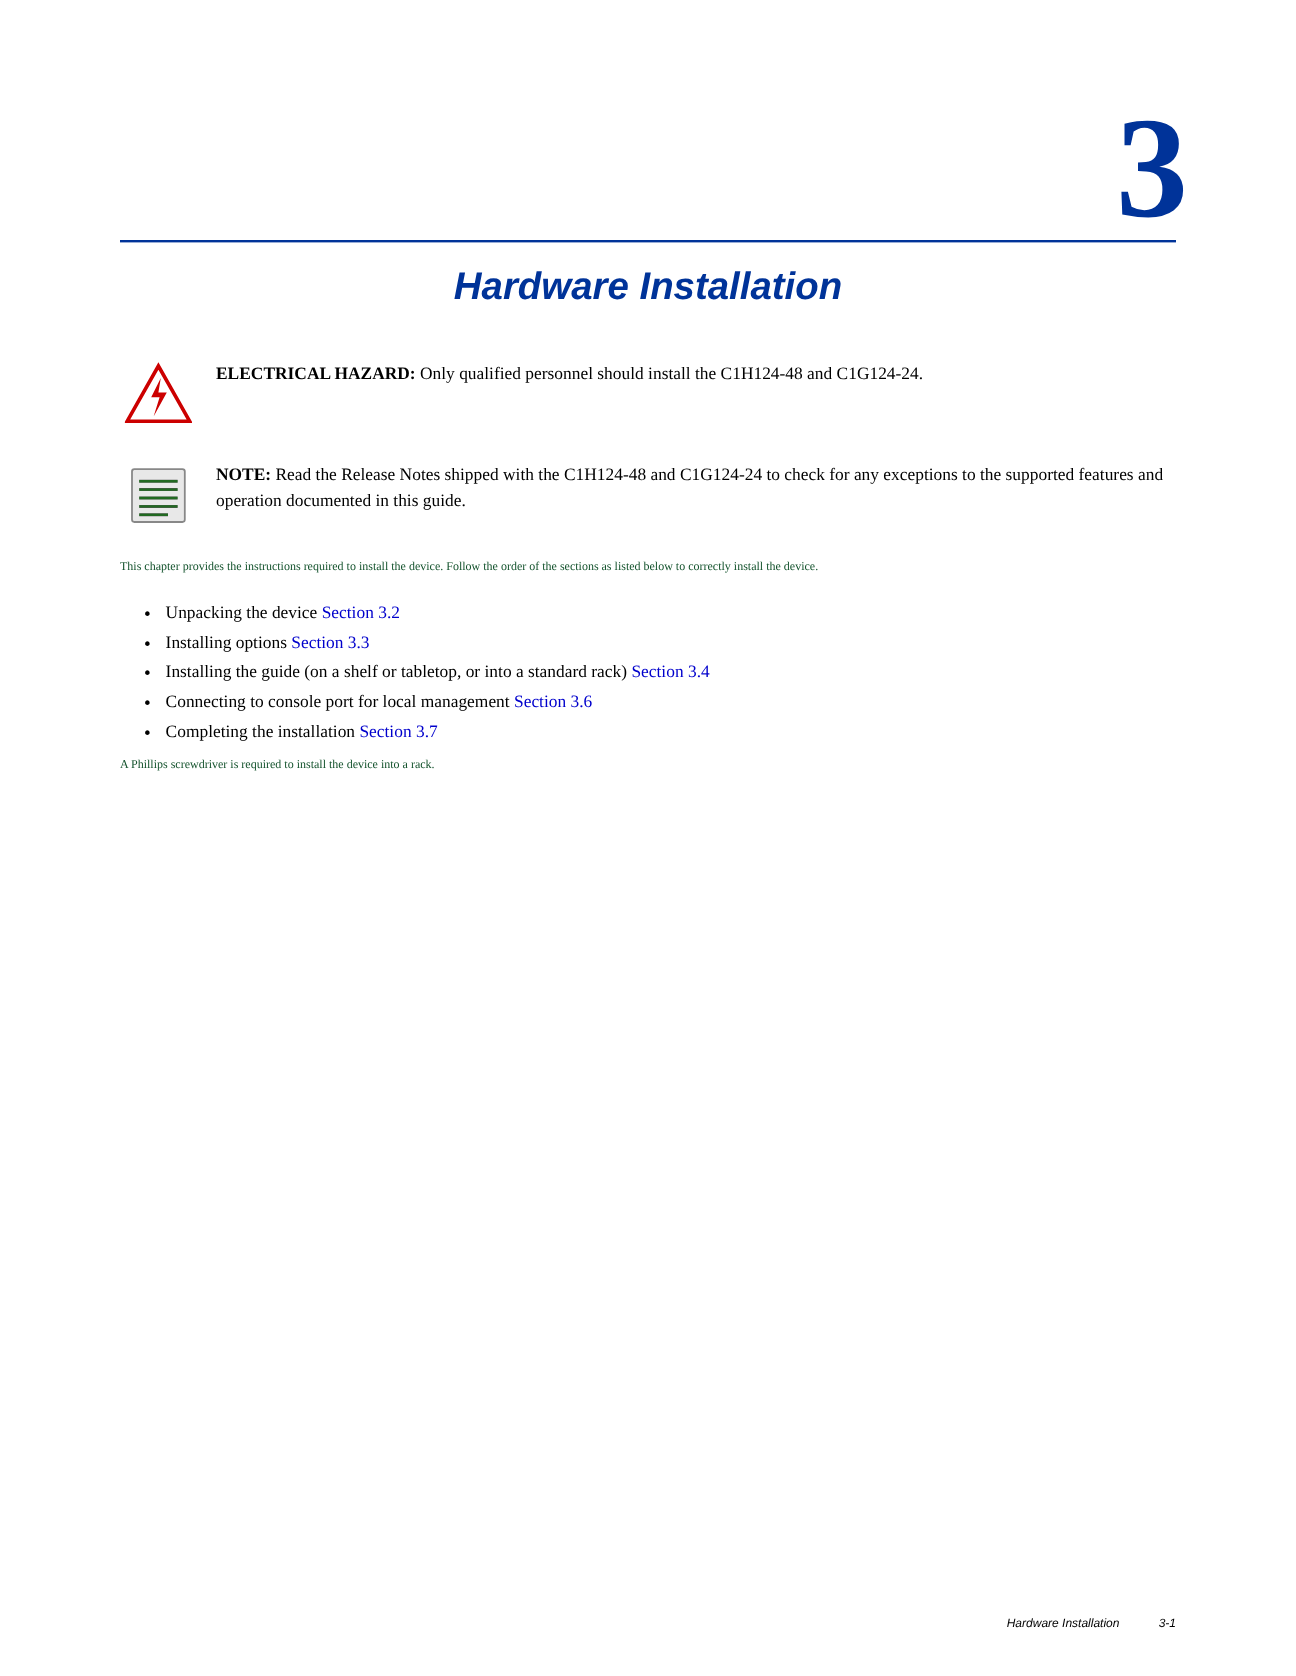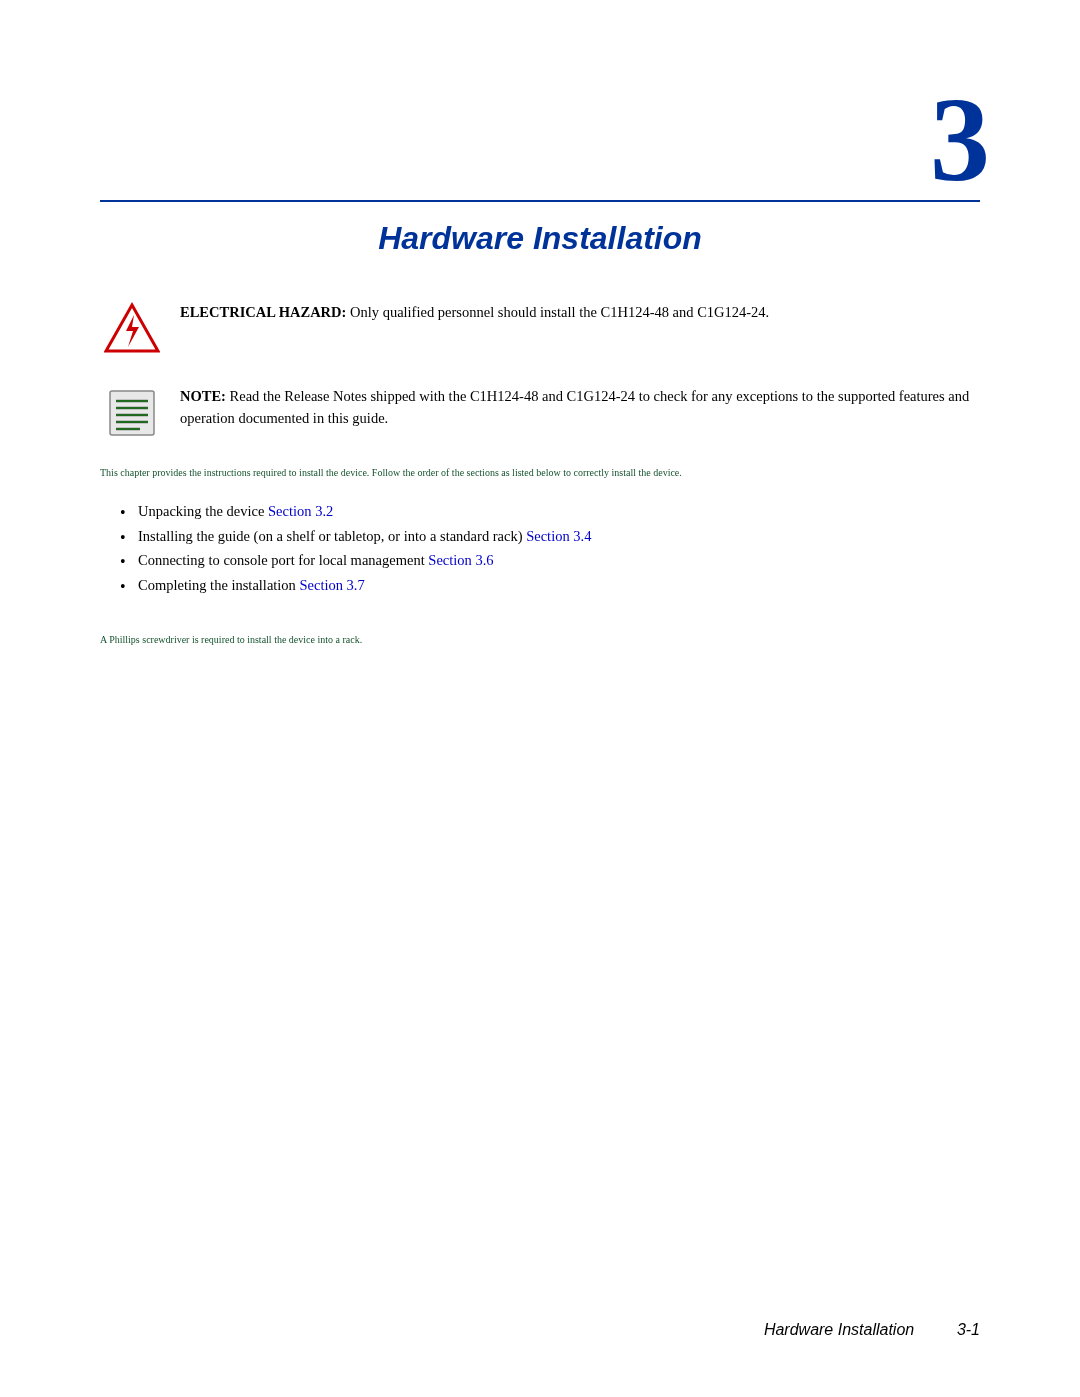--- a/index.html
+++ b/index.html
@@ -90,21 +90,21 @@
 
     .body-text {
       font-size: 10px;
       line-height: 1.6;
       margin-bottom: 18px;
       color: #14532d;
     }
 
     .bullet-list {
       list-style: none;
-      margin: 0 0 34px 20px;
+      margin: 0 0 8px 20px;
     }
 
     .bullet-list li {
       font-size: 14.5px;
       line-height: 1.7;
       position: relative;
       padding-left: 18px;
       color: #000000;
     }
 
@@ -124,23 +124,23 @@
       font-family: Arial, sans-serif;
       font-size: 18px;
       font-weight: bold;
       color: #000080;
       margin-bottom: 14px;
       margin-top: 28px;
     }
 
     .footer {
       position: absolute;
-      bottom: 58px;
+      bottom: 38px;
       right: 100px;
-      font-size: 16px;
+      font-size: 10px;
       font-style: italic;
       color: #000000;
       font-family: Arial, sans-serif;
     }
 
     .footer-separator {
       display: inline-block;
       margin: 0 8px;
     }
   </style>
@@ -194,20 +194,23 @@
     </div>
   </div>
 
   <p class="body-text">This chapter provides the instructions required to install the device. Follow the order of the sections as listed below to correctly install the device.</p>
 
   <ul class="bullet-list">
     <li>
       <span>Unpacking the device </span><a class="link" href="#3.2">Section 3.2</a>
     </li>
     <li>
+      <span>Installing options </span><a class="link" href="#3.3">Section 3.3</a>
+    </li>
+    <li>
       <span>Installing the guide (on a shelf or tabletop, or into a standard rack) </span><a class="link" href="#3.4">Section 3.4</a>
     </li>
     <li>
       <span>Connecting to console port for local management </span><a class="link" href="#3.6">Section 3.6</a>
     </li>
     <li>
       <span>Completing the installation </span><a class="link" href="#3.7">Section 3.7</a>
     </li>
   </ul>
 

